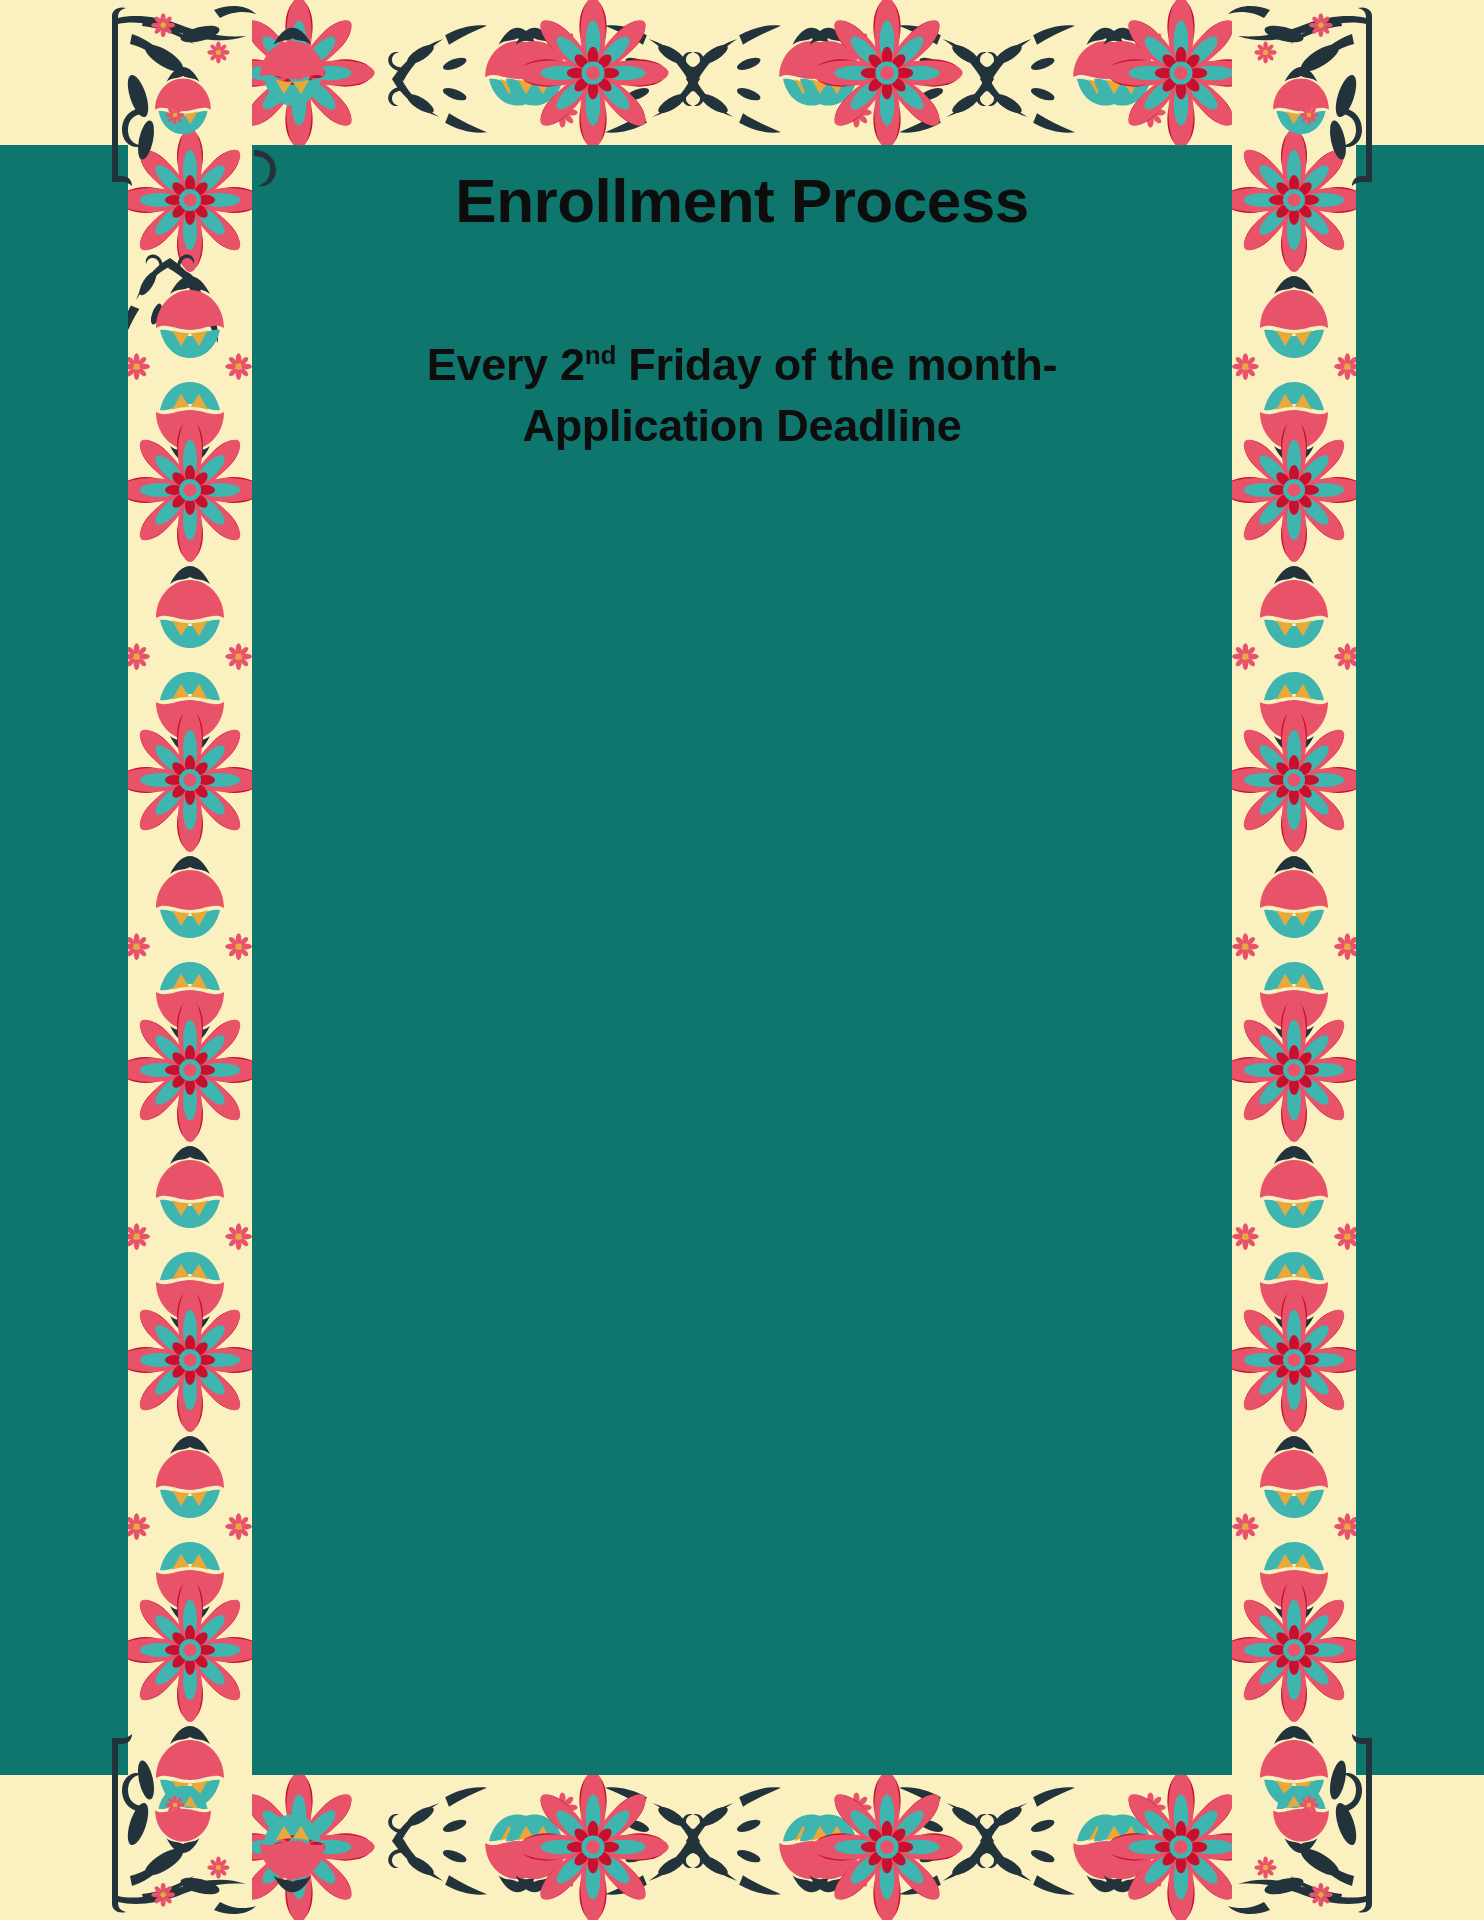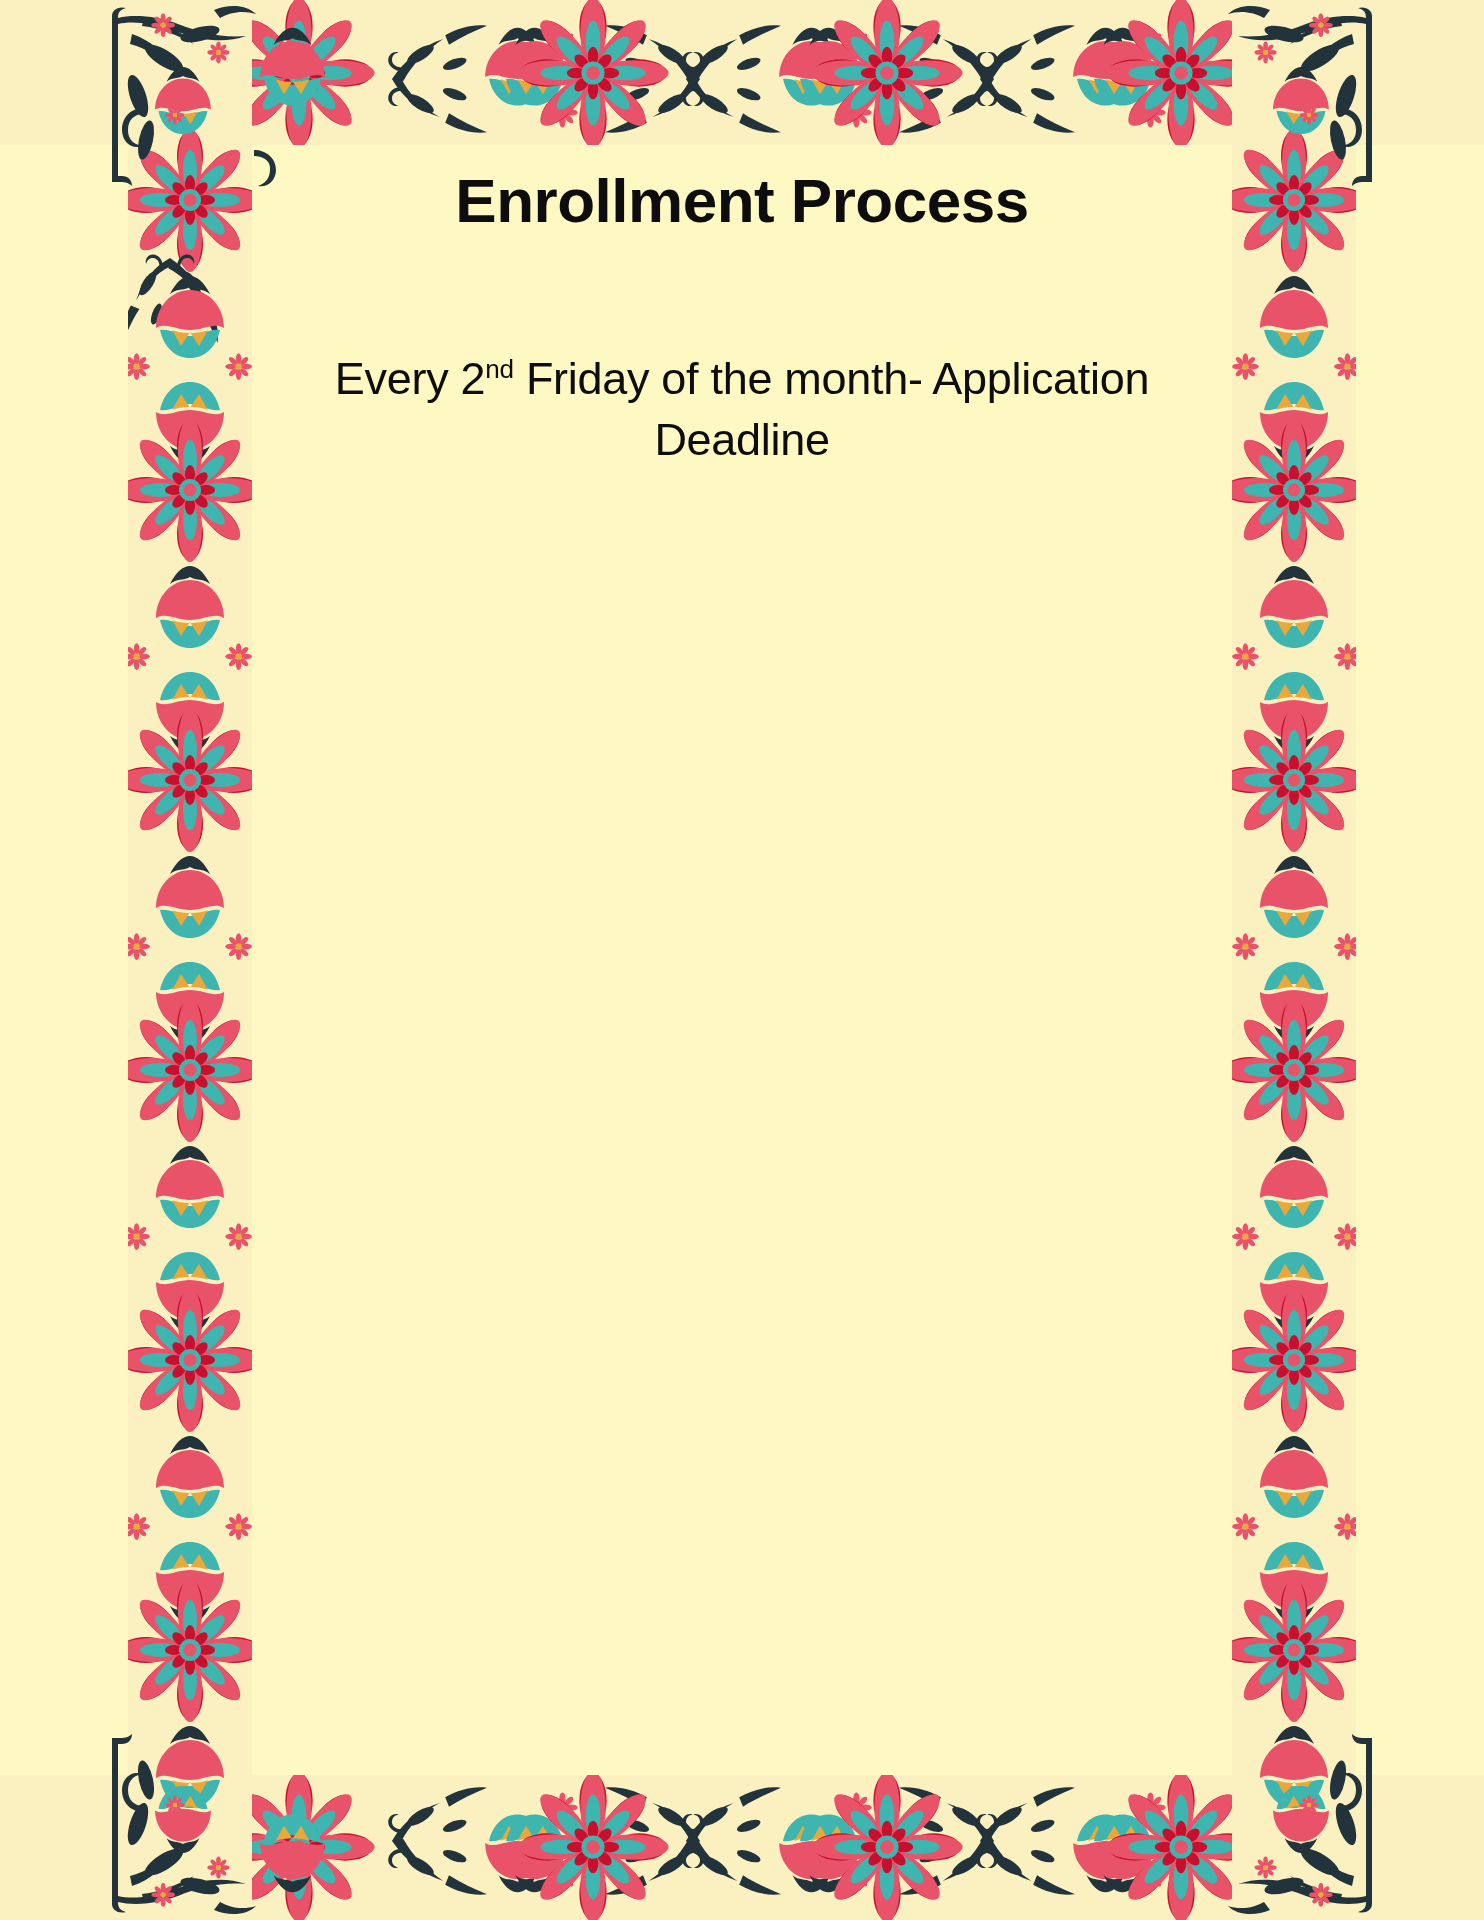--- a/index.html
+++ b/index.html
@@ -9,21 +9,21 @@
     background: #ffffff;
   }
   body {
     font-family: "Liberation Sans", sans-serif;
   }
 
   .poster {
     position: relative;
     width: 1484px;
     height: 1920px;
-    background: #fef9c3;
+    background: #0f766e;
     overflow: hidden;
     box-sizing: border-box;
   }
 
   
   .border-frame {
     position: absolute;
     inset: 0;
     pointer-events: none;
     z-index: 2;
@@ -68,26 +68,26 @@
     font-size: 62px;
     line-height: 1.1;
     color: #0d0d0d;
     letter-spacing: -0.5px;
     margin: 0;
     padding-top: 22px;
   }
 
   .para {
     font-family: "Liberation Sans", sans-serif;
-    font-weight: normal;
+    font-weight: bold;
     font-size: 45px;
     line-height: 1.35;
     color: #0d0d0d;
     letter-spacing: -0.3px;
-    margin: 18px auto;
+    margin: 4px auto;
     max-width: 880px;
   }
   .para sup {
     font-size: 0.58em;
     vertical-align: super;
     line-height: 0;
   }
 
   .gap-1 { height: 96px; }
   .gap-2 { height: 198px; }

